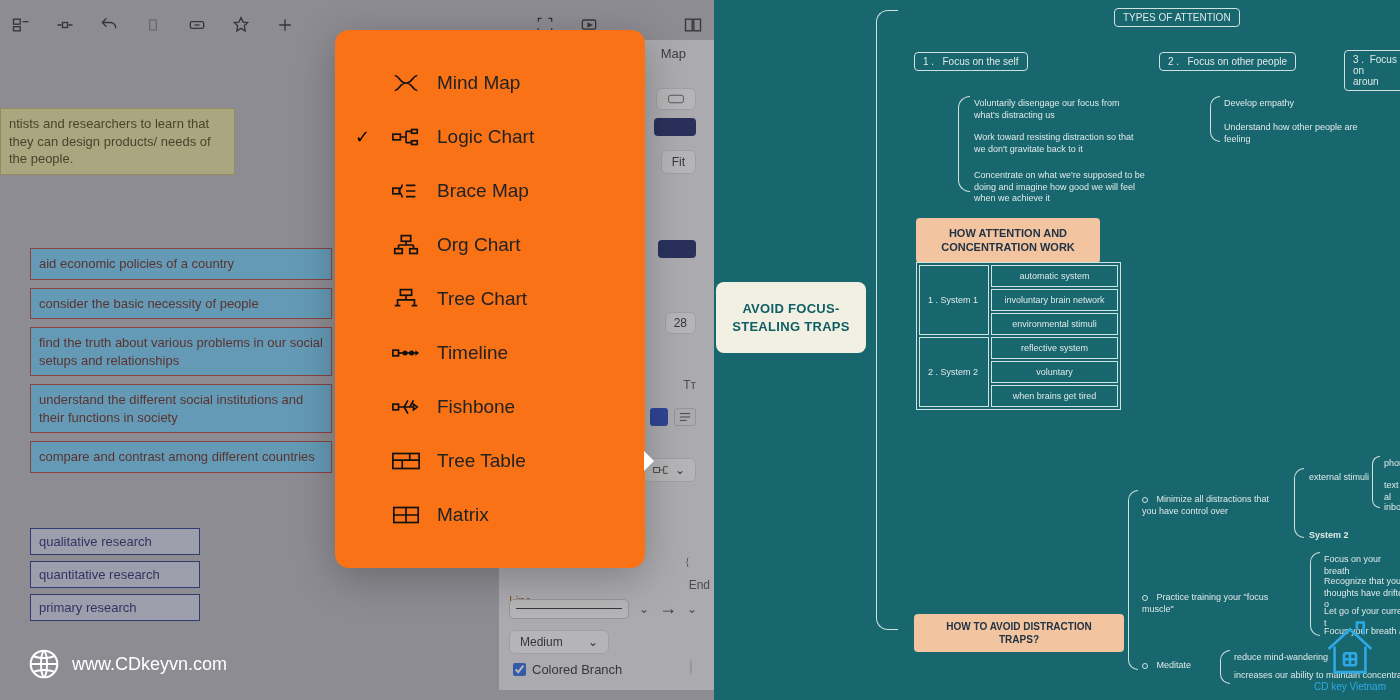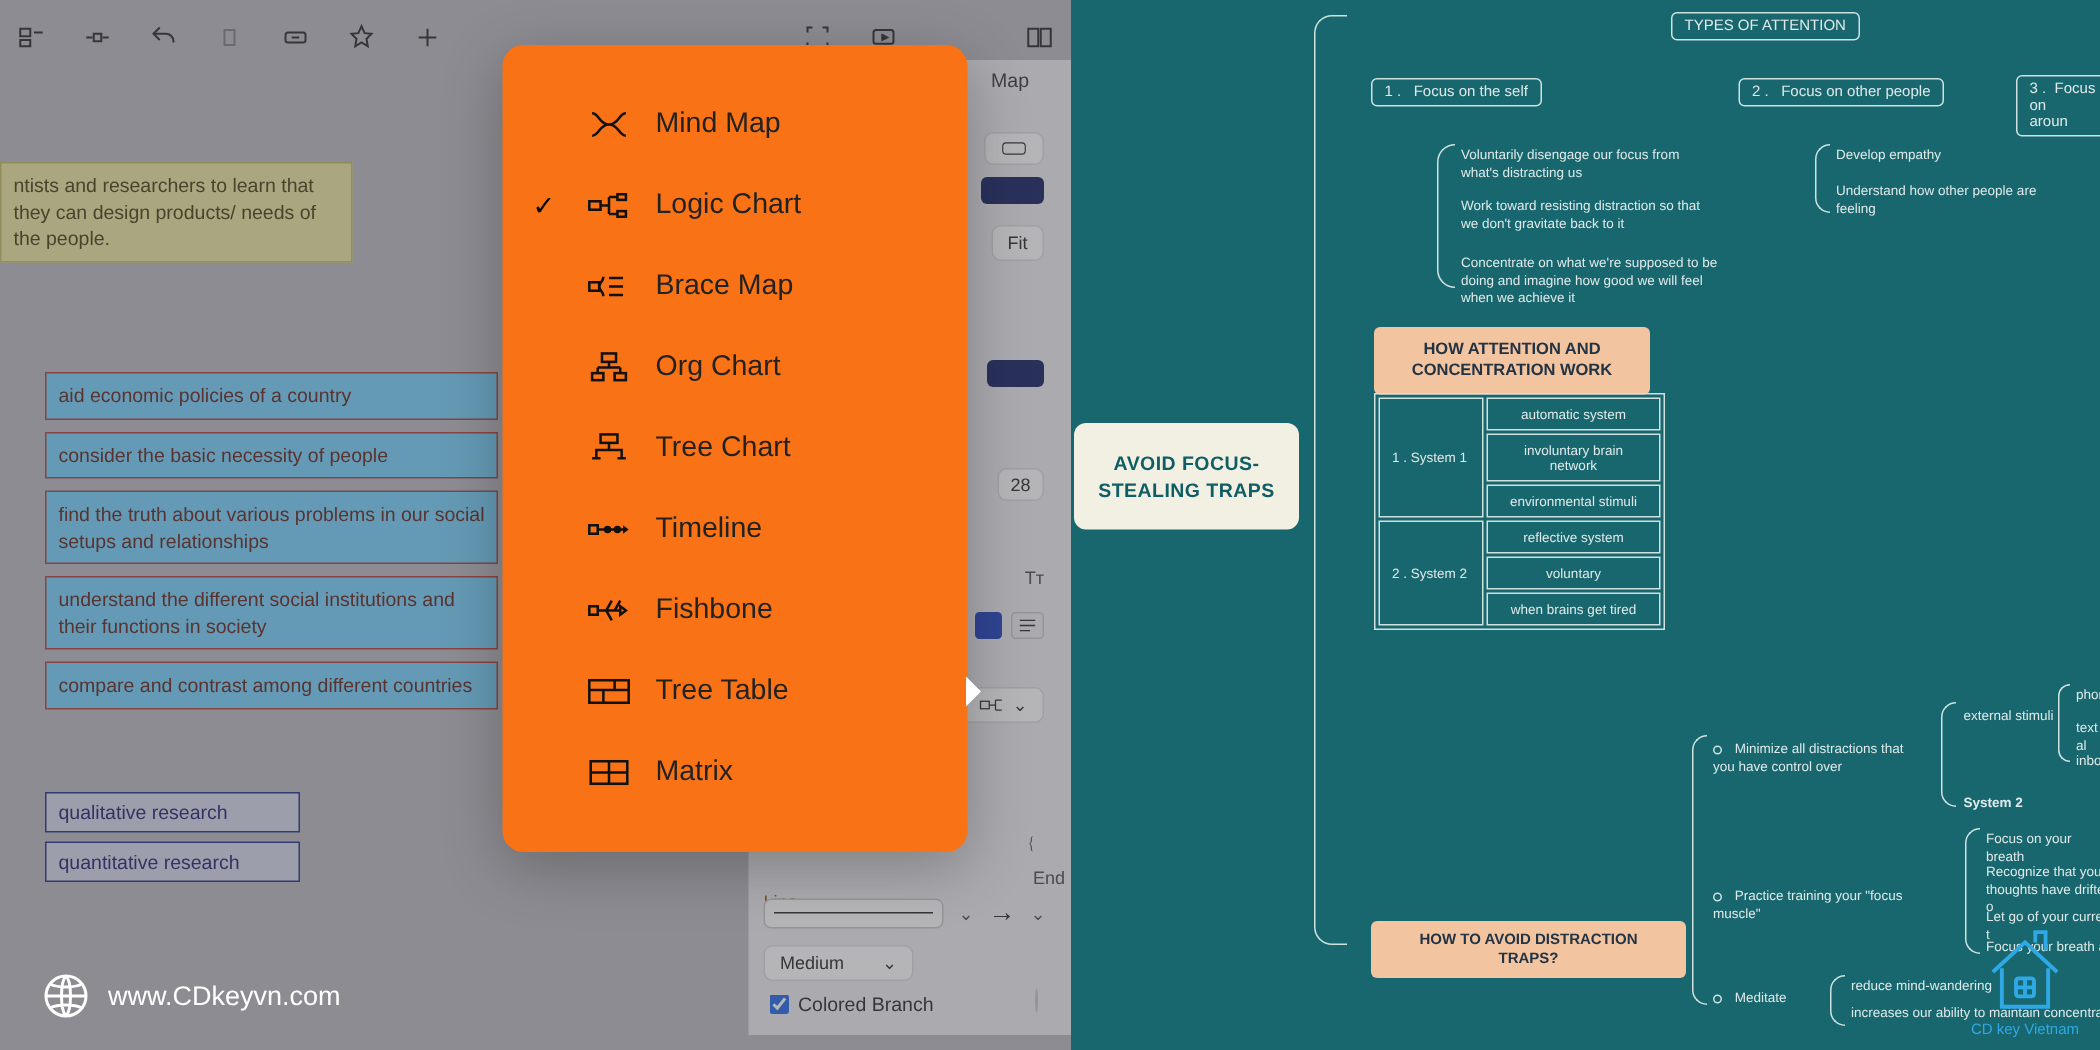--- a/index.html
+++ b/index.html
@@ -209,20 +209,21 @@
     <div class="red-item">aid economic policies of a country</div>
     <div class="red-item">consider the basic necessity of people</div>
     <div class="red-item">find the truth about various problems in our social setups and relationships</div>
     <div class="red-item">understand the different social institutions and their functions in society</div>
     <div class="red-item">compare and contrast among different countries</div>
   </div>
 
   <div class="blue-list">
     <div class="blue-item">qualitative research</div>
     <div class="blue-item">quantitative research</div>
+    <div class="blue-item">primary research</div>
   </div>
 
   <div class="right-sidebar">
     <div class="rs-tab">Map</div>
 
     <div class="rs-group" style="top:48px; right:18px; left:auto;">
       <span class="rs-chip">
           <svg width="18" height="12" viewBox="0 0 24 16">
             <rect x="2" y="3" width="20" height="10" rx="3" fill="none" stroke="#333"></rect>
           </svg>
@@ -428,21 +429,21 @@
   <div class="node-plain" style="top:98px; left:510px; width:120px;">Develop empathy</div>
   <div class="node-plain" style="top:122px; left:510px; width:140px;">Understand how other people are feeling</div>
   <div class="curly" style="top:96px; left:496px; height:46px; width:10px;"></div>
 
   <div class="node-header" style="top:218px; left:202px; width:184px;">HOW ATTENTION AND CONCENTRATION WORK</div>
 
   <table class="tbl" style="top:262px; left:202px;">
     <tbody>
         <tr>
           <td rowspan="3" style="width:70px">1 .  System 1</td>
-        <td style="width:116px;text-align:center">automatic system</td>
+        <td style="width:127px;text-align:center">automatic system</td>
         </tr>
     <tr>
           <td style="text-align:center">involuntary brain network</td>
         </tr>
     <tr>
           <td style="text-align:center">environmental stimuli</td>
         </tr>
     <tr>
           <td rowspan="3">2 .  System 2</td>
         <td style="text-align:center">reflective system</td>

